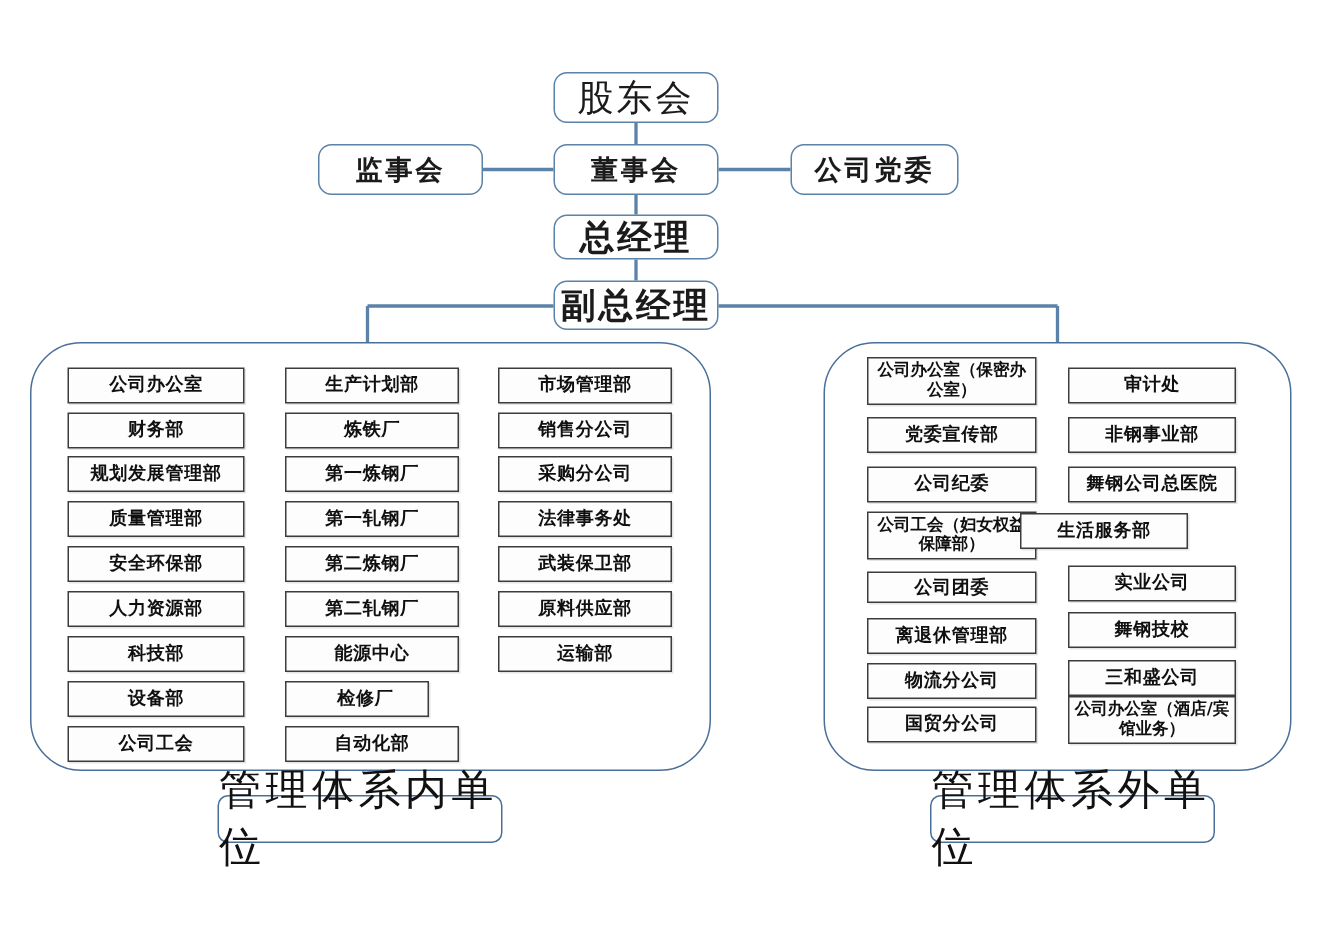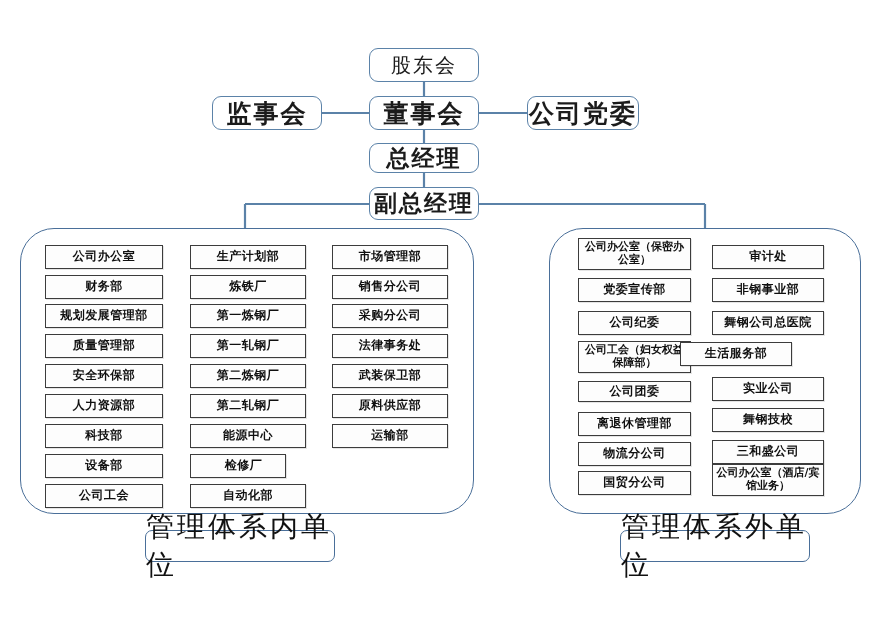--- a/index.html
+++ b/index.html
@@ -35,22 +35,22 @@
     border-radius: 9px;
     background: #ffffff;
     display: flex;
     align-items: center;
     justify-content: center;
     color: #1b1b1b;
     letter-spacing: 2px;
     white-space: nowrap;
     z-index: 3;
   }
-  .node.lvl1 { font-size: 20px; }
-  .node.lvl2 { font-size: 25px; font-weight: bold; }
+  .node.lvl1 { font-size: 24px; }
+  .node.lvl2 { font-size: 18px; font-weight: bold; }
   .node.lvl3 { font-size: 23px; font-weight: bold; }
 
   
   .group-box {
     position: absolute;
     box-sizing: border-box;
     border: 1.8px solid #4a6f99;
     border-radius: 34px;
     background: #ffffff;
     z-index: 2;

